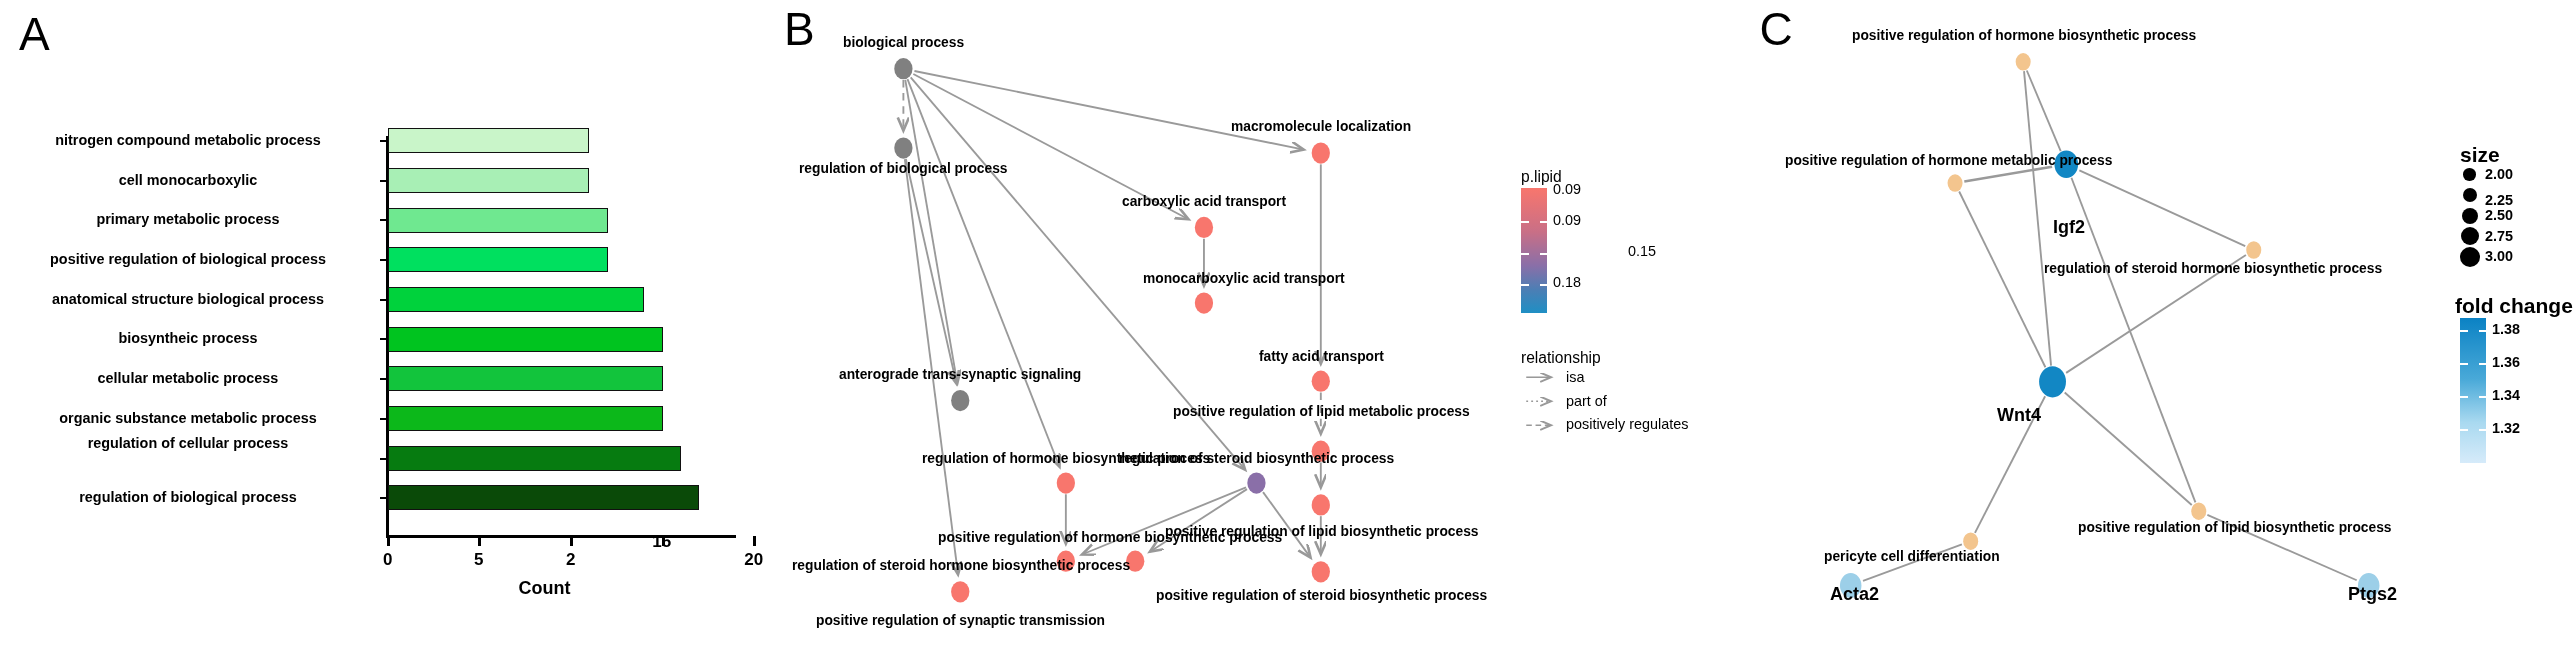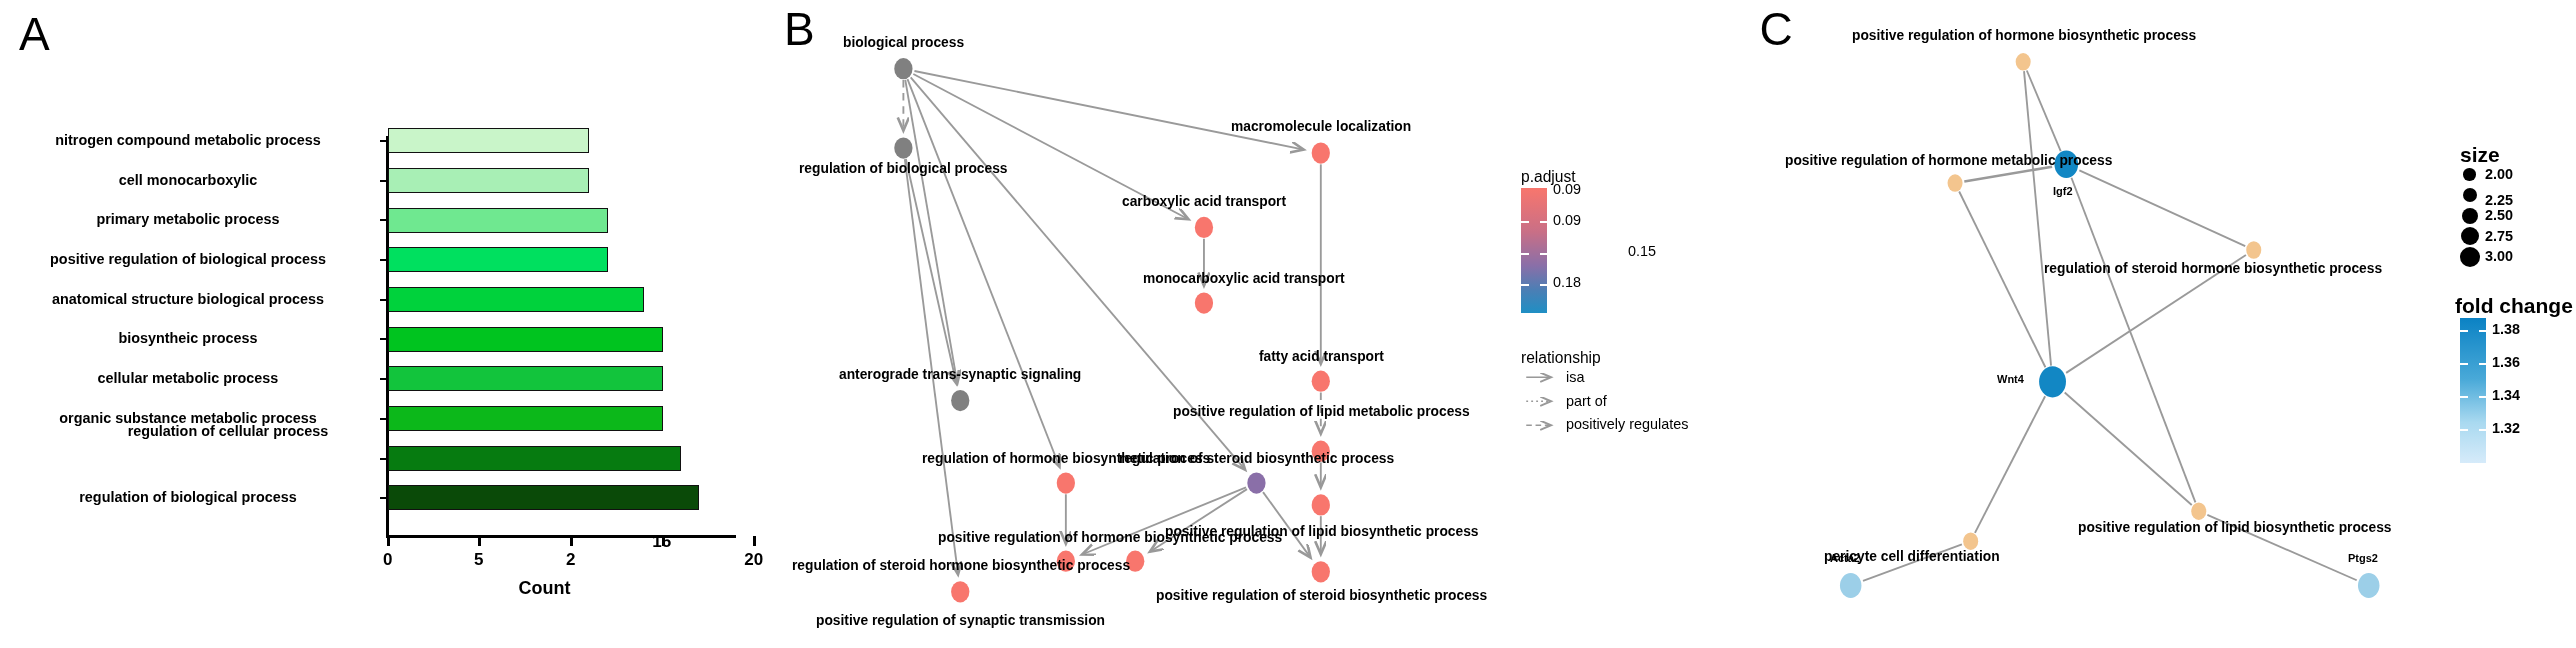--- a/index.html
+++ b/index.html
@@ -18,21 +18,21 @@
   .barA{position:absolute;height:25px;border:1.9px solid #111;box-sizing:border-box;}
   .catA{position:absolute;right:0;width:350px;text-align:center;
         font-size:14.4px;font-weight:bold;white-space:nowrap;}
   .tickA{position:absolute;font-size:17px;font-weight:bold;}
   .axisline{position:absolute;background:#000;}
   .axistitleA{position:absolute;font-size:18px;font-weight:bold;}
 
   
   .netsvg{position:absolute;left:0;top:0;}
   .nodelabel{position:absolute;font-size:13.8px;font-weight:bold;white-space:nowrap;}
-  .genelabel{position:absolute;font-size:11px;font-weight:bold;white-space:nowrap;}
+  .genelabel{position:absolute;font-size:18px;font-weight:bold;white-space:nowrap;margin-top:32px;}
 
   
   .leg-title{position:absolute;font-size:15.6px;font-weight:400;white-space:nowrap;}
   .leg-title-b{position:absolute;font-size:21px;font-weight:bold;white-space:nowrap;}
   .leg-lab{position:absolute;font-size:14.4px;font-weight:400;white-space:nowrap;}
   .leg-lab-b{position:absolute;font-size:14.4px;font-weight:bold;white-space:nowrap;}
   .gradbar{position:absolute;width:26px;}
   .gradtick{position:absolute;height:1.9px;width:7.5px;background:#fff;}
   .dot{position:absolute;border-radius:50%;background:#000;}
 </style>
@@ -63,21 +63,21 @@
       <div class="axisline" style="left: 380px; top: 338px; width: 7.5px; height: 1.9px;"></div>
       <div class="catA" style="left: 0px; top: 330px; width: 376px;">biosyntheic process</div>
       <div class="barA" style="left: 388px; top: 366px; width: 275px; background: rgb(18, 196, 60);"></div>
       <div class="axisline" style="left: 380px; top: 378px; width: 7.5px; height: 1.9px;"></div>
       <div class="catA" style="left: 0px; top: 370px; width: 376px;">cellular metabolic process</div>
       <div class="barA" style="left: 388px; top: 406px; width: 275px; background: rgb(12, 184, 26);"></div>
       <div class="axisline" style="left: 380px; top: 418px; width: 7.5px; height: 1.9px;"></div>
       <div class="catA" style="left: 0px; top: 410px; width: 376px;">organic substance metabolic process</div>
       <div class="barA" style="left: 388px; top: 446px; width: 293px; background: rgb(6, 123, 16);"></div>
       <div class="axisline" style="left: 380px; top: 458px; width: 7.5px; height: 1.9px;"></div>
-      <div class="catA" style="left: 0px; top: 423px; width: 376px; padding-left: 40px;">regulation of cellular process</div>
+      <div class="catA" style="left: 0px; top: 435px; width: 376px;">regulation of cellular process</div>
       <div class="barA" style="left: 388px; top: 485px; width: 311px; background: rgb(10, 74, 8);"></div>
       <div class="axisline" style="left: 380px; top: 497px; width: 7.5px; height: 1.9px;"></div>
       <div class="catA" style="left: 0px; top: 489px; width: 376px;">regulation of biological process</div>
       <div class="axisline" style="left: 387px; top: 536px; width: 2.5px; height: 10px;"></div>
       <div class="tickA" style="left: 374px; top: 550px; width: 27.5px; text-align: center;">0</div>
       <div class="axisline" style="left: 478px; top: 536px; width: 2.5px; height: 10px;"></div>
       <div class="tickA" style="left: 465px; top: 550px; width: 27.5px; text-align: center;">5</div>
       <div class="axisline" style="left: 570px; top: 536px; width: 2.5px; height: 10px;"></div>
       <div class="tickA" style="left: 557px; top: 550px; width: 27.5px; text-align: center;">2</div>
       <div class="axisline" style="left: 662px; top: 536px; width: 2.5px; height: 10px;"></div>
@@ -139,21 +139,21 @@
     <div class="nodelabel" style="left: 1259px; top: 349px;">fatty acid transport</div>
     <div class="nodelabel" style="left: 839px; top: 367px;">anterograde trans-synaptic signaling</div>
     <div class="nodelabel" style="left: 1173px; top: 404px;">positive regulation of lipid metabolic process</div>
     <div class="nodelabel" style="left: 922px; top: 451px;">regulation of hormone biosynthetic process</div>
     <div class="nodelabel" style="left: 1119px; top: 451px;">regulation of steroid biosynthetic process</div>
     <div class="nodelabel" style="left: 1165px; top: 524px;">positive regulation of lipid biosynthetic process</div>
     <div class="nodelabel" style="left: 938px; top: 530px;">positive regulation of hormone biosynthetic process</div>
     <div class="nodelabel" style="left: 1156px; top: 588px;">positive regulation of steroid biosynthetic process</div>
     <div class="nodelabel" style="left: 792px; top: 558px;">regulation of steroid hormone biosynthetic process</div>
     <div class="nodelabel" style="left: 816px; top: 613px;">positive regulation of synaptic transmission</div>
-    <div class="leg-title" style="left: 1521px; top: 168px;">p.adjust</div>
+    <div class="leg-title" style="left: 1521px; top: 168px;">p.lipid</div>
     <div class="gradbar" style="left: 1521px; top: 188px; height: 125px; background: linear-gradient(rgb(248, 118, 109) 0%, rgb(201, 111, 134) 35%, rgb(138, 111, 168) 62%, rgb(74, 127, 181) 82%, rgb(31, 143, 196) 100%);"></div>
     <div class="leg-lab" style="left: 1553px; top: 181px;">0.09</div>
     <div class="gradtick" style="left: 1521px; top: 221px;"></div>
     <div class="gradtick" style="left: 1540px; top: 221px;"></div>
     <div class="leg-lab" style="left: 1553px; top: 212px;">0.09</div>
     <div class="gradtick" style="left: 1521px; top: 253px;"></div>
     <div class="gradtick" style="left: 1540px; top: 253px;"></div>
     <div class="leg-lab" style="left: 1628px; top: 243px; text-align: center;">0.15</div>
     <div class="gradtick" style="left: 1521px; top: 284px;"></div>
     <div class="gradtick" style="left: 1540px; top: 284px;"></div>

